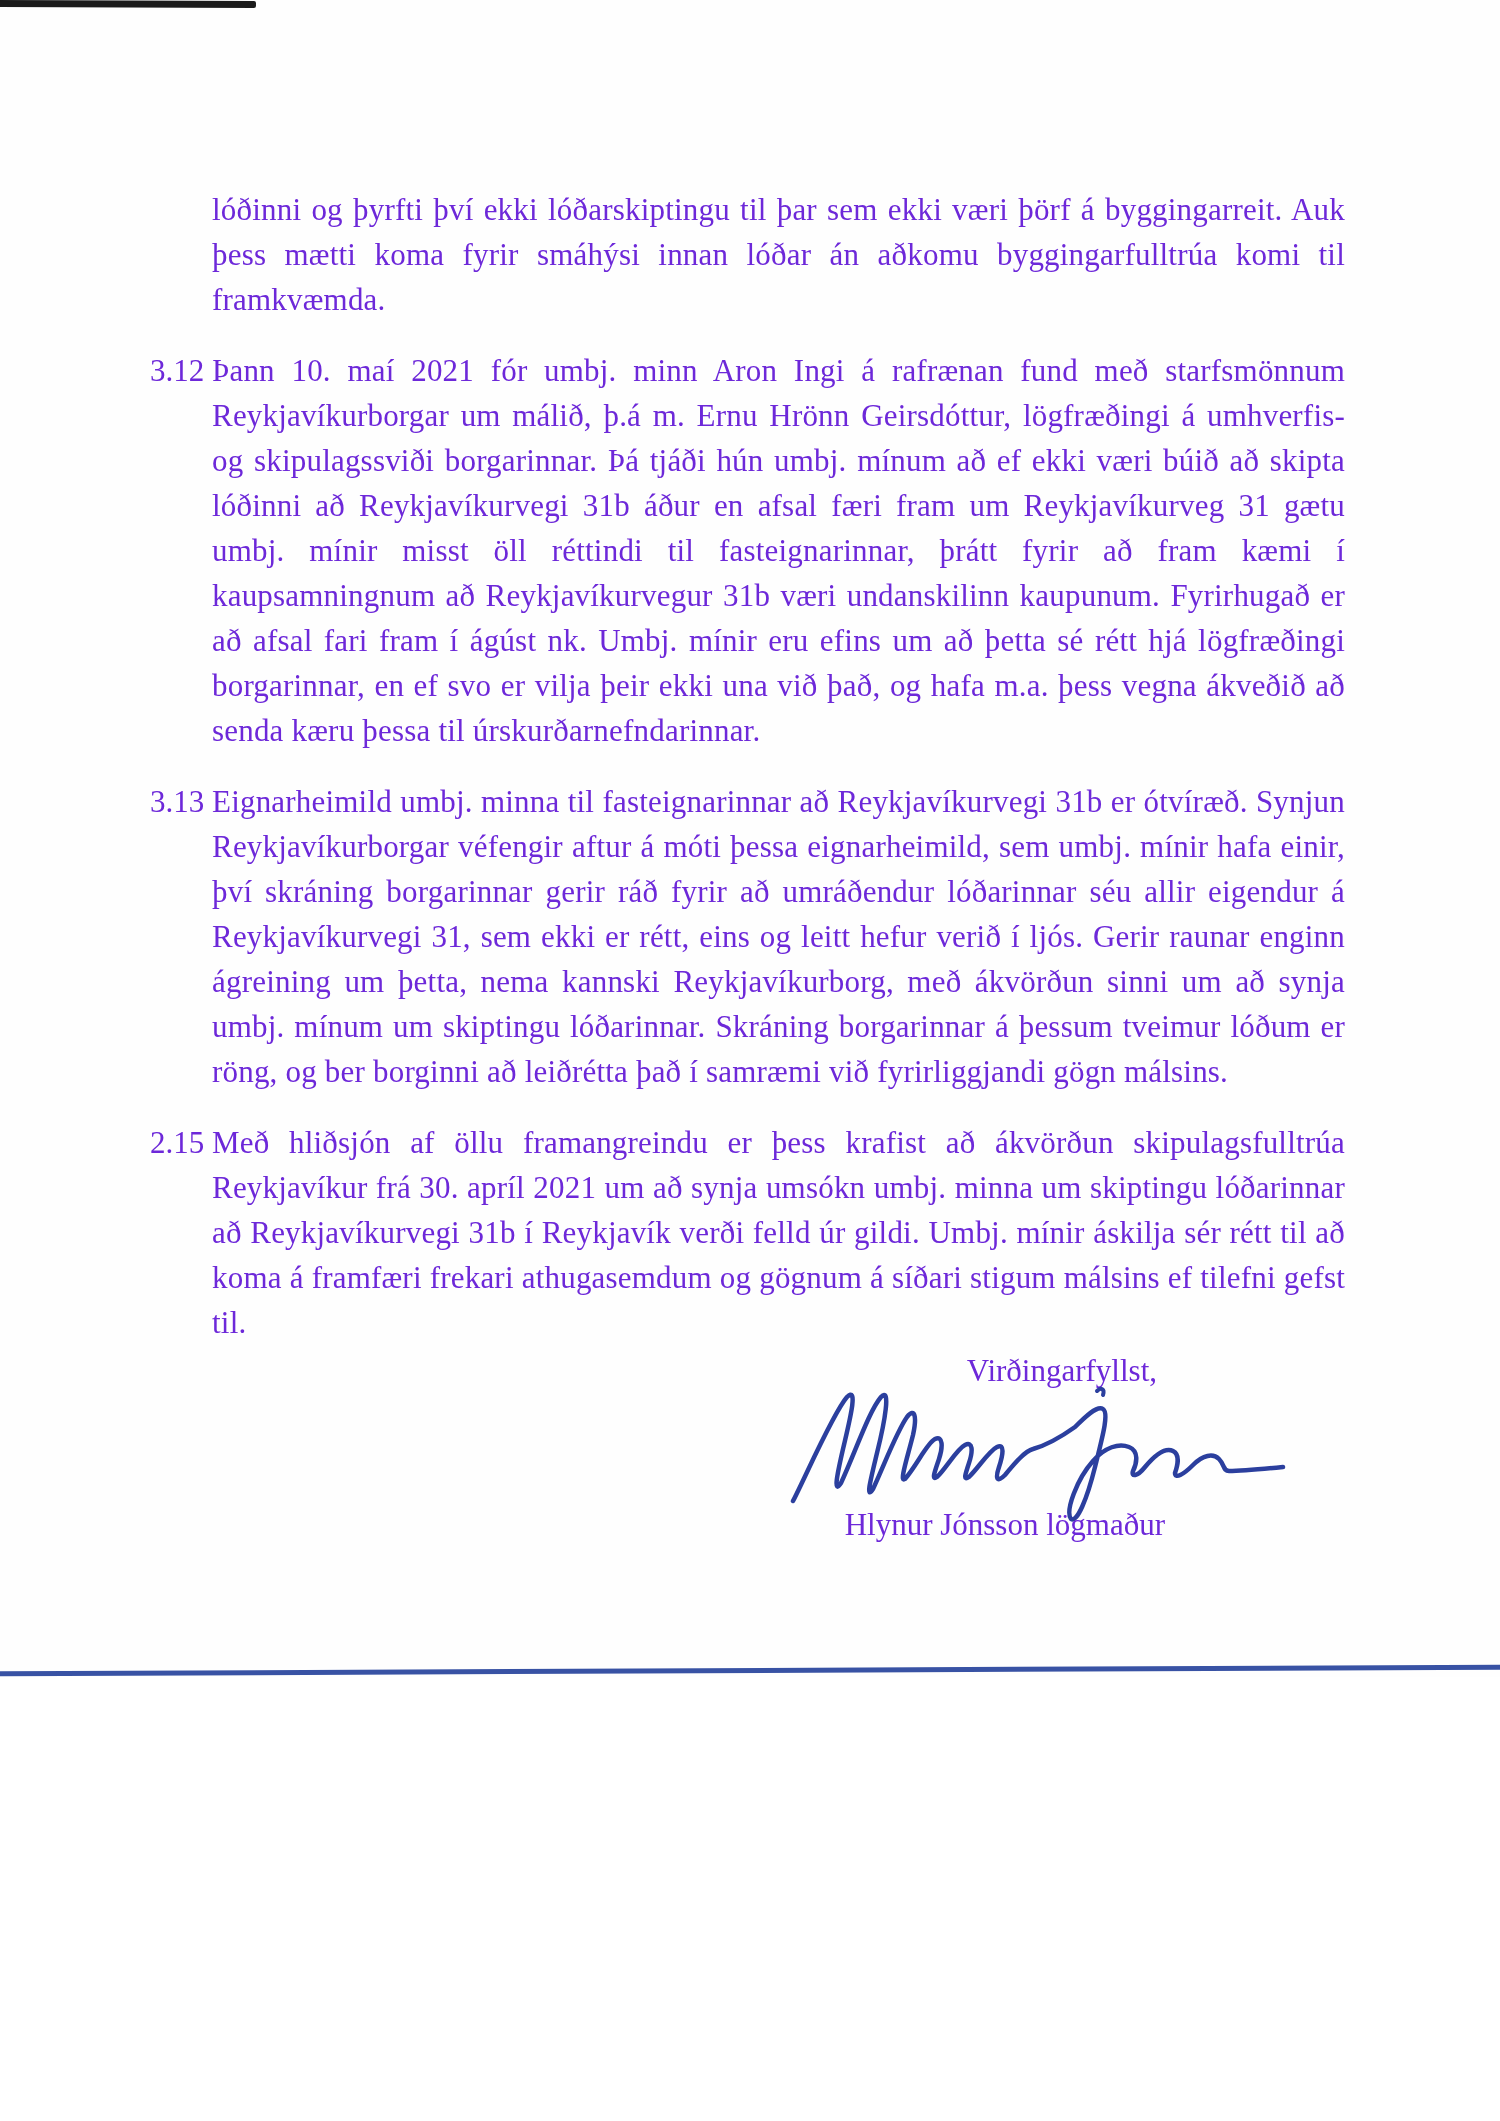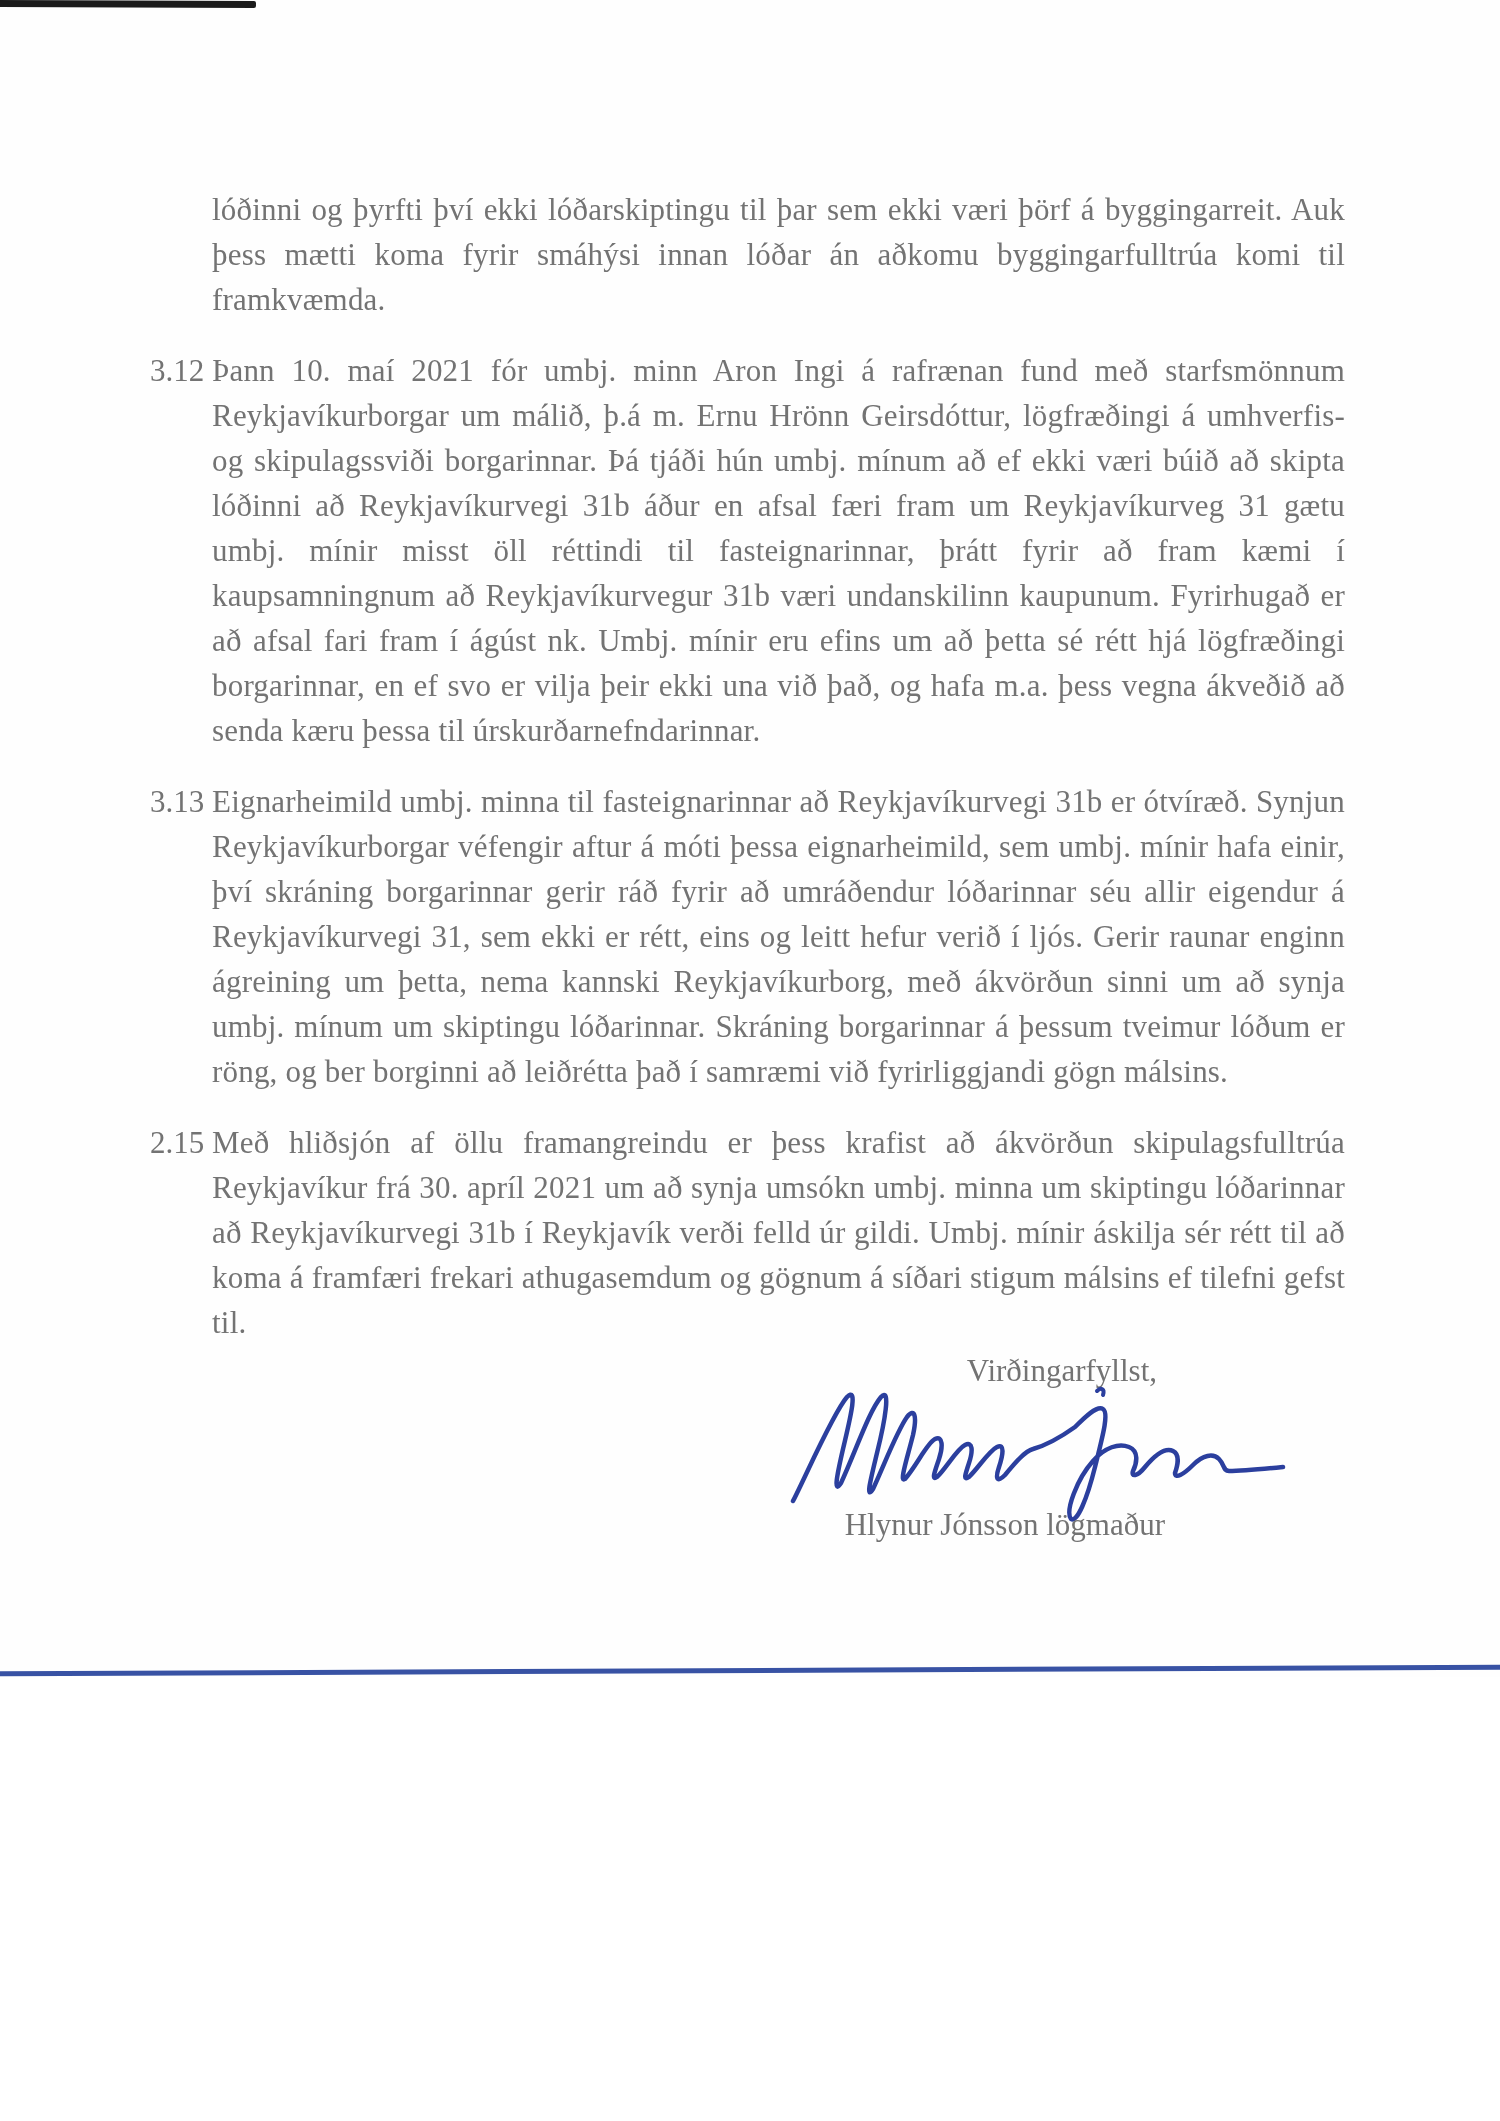--- a/index.html
+++ b/index.html
@@ -7,21 +7,21 @@
     padding: 0;
     background: #ffffff;
   }
   .page {
     position: relative;
     width: 1500px;
     height: 1677px;
     background: #fefefe;
     overflow: hidden;
     font-family: "Liberation Serif", "DejaVu Serif", serif;
-    color: #737373;
+    color: #6d28d9;
   }
   
   .scan-artifact-top {
     position: absolute;
     top: 0;
     left: 0;
     width: 256px;
     height: 7px;
     background: #1b1b1b;
     transform: rotate(0.25deg);

